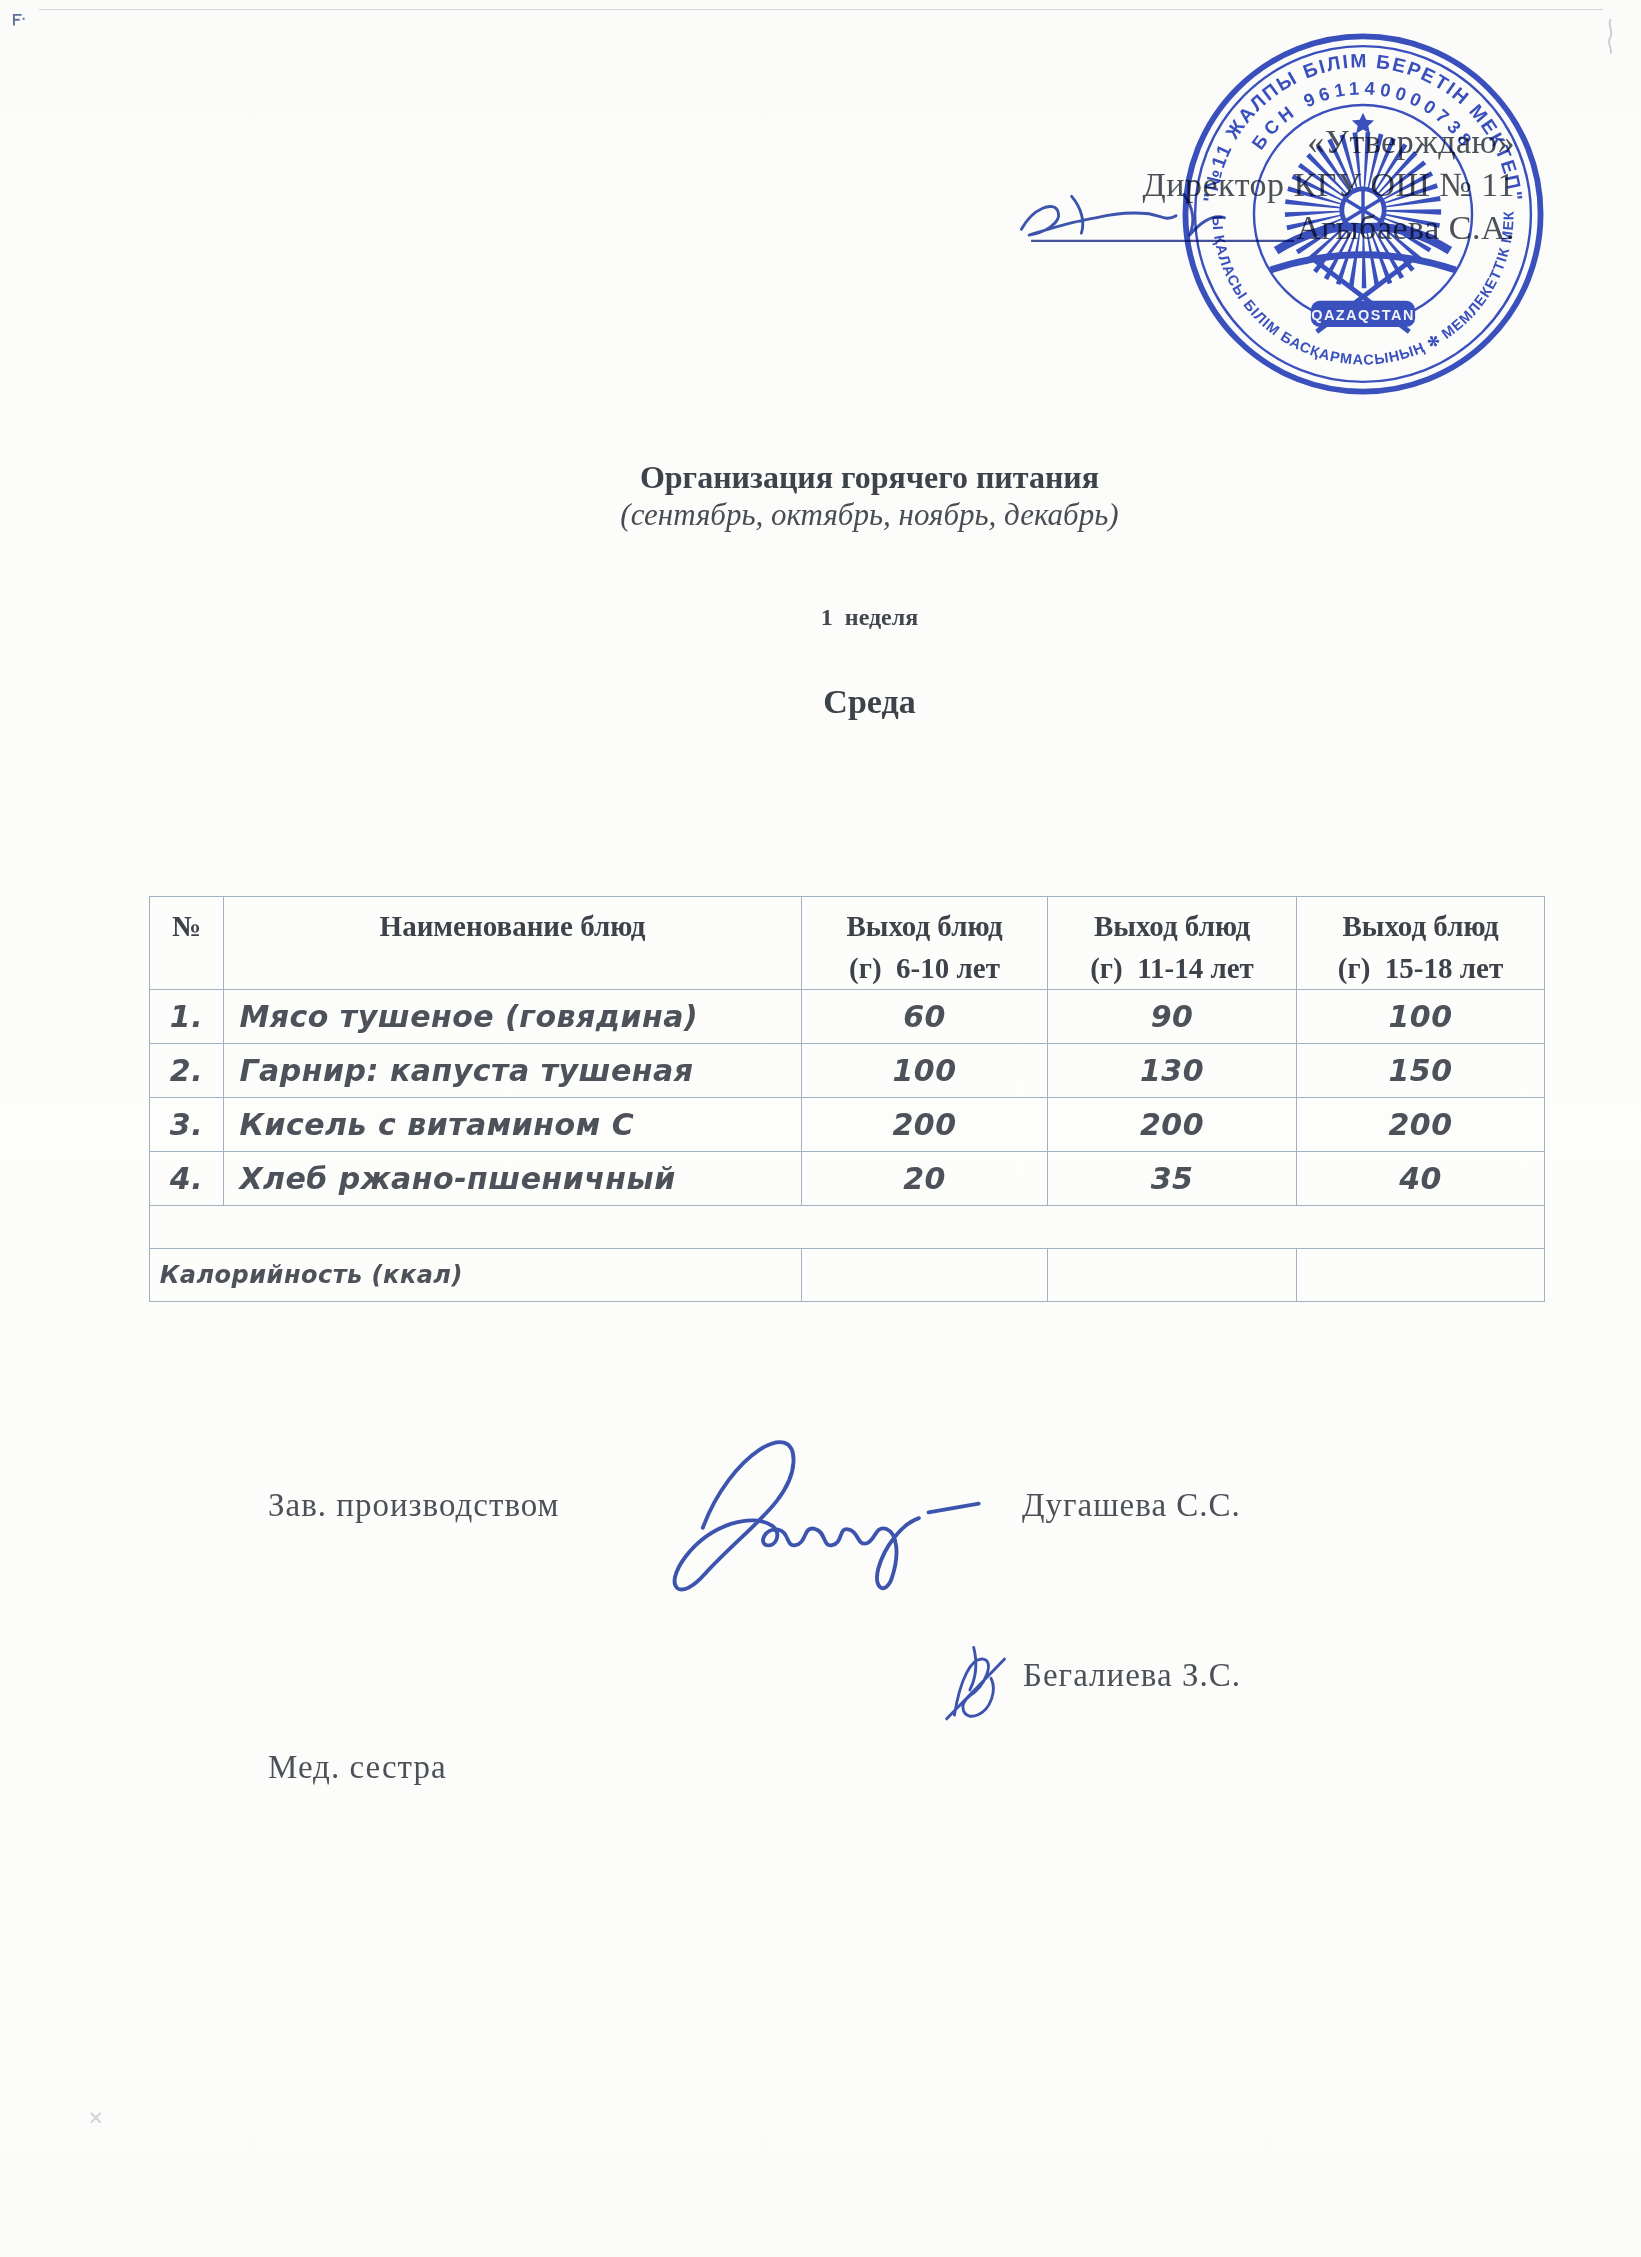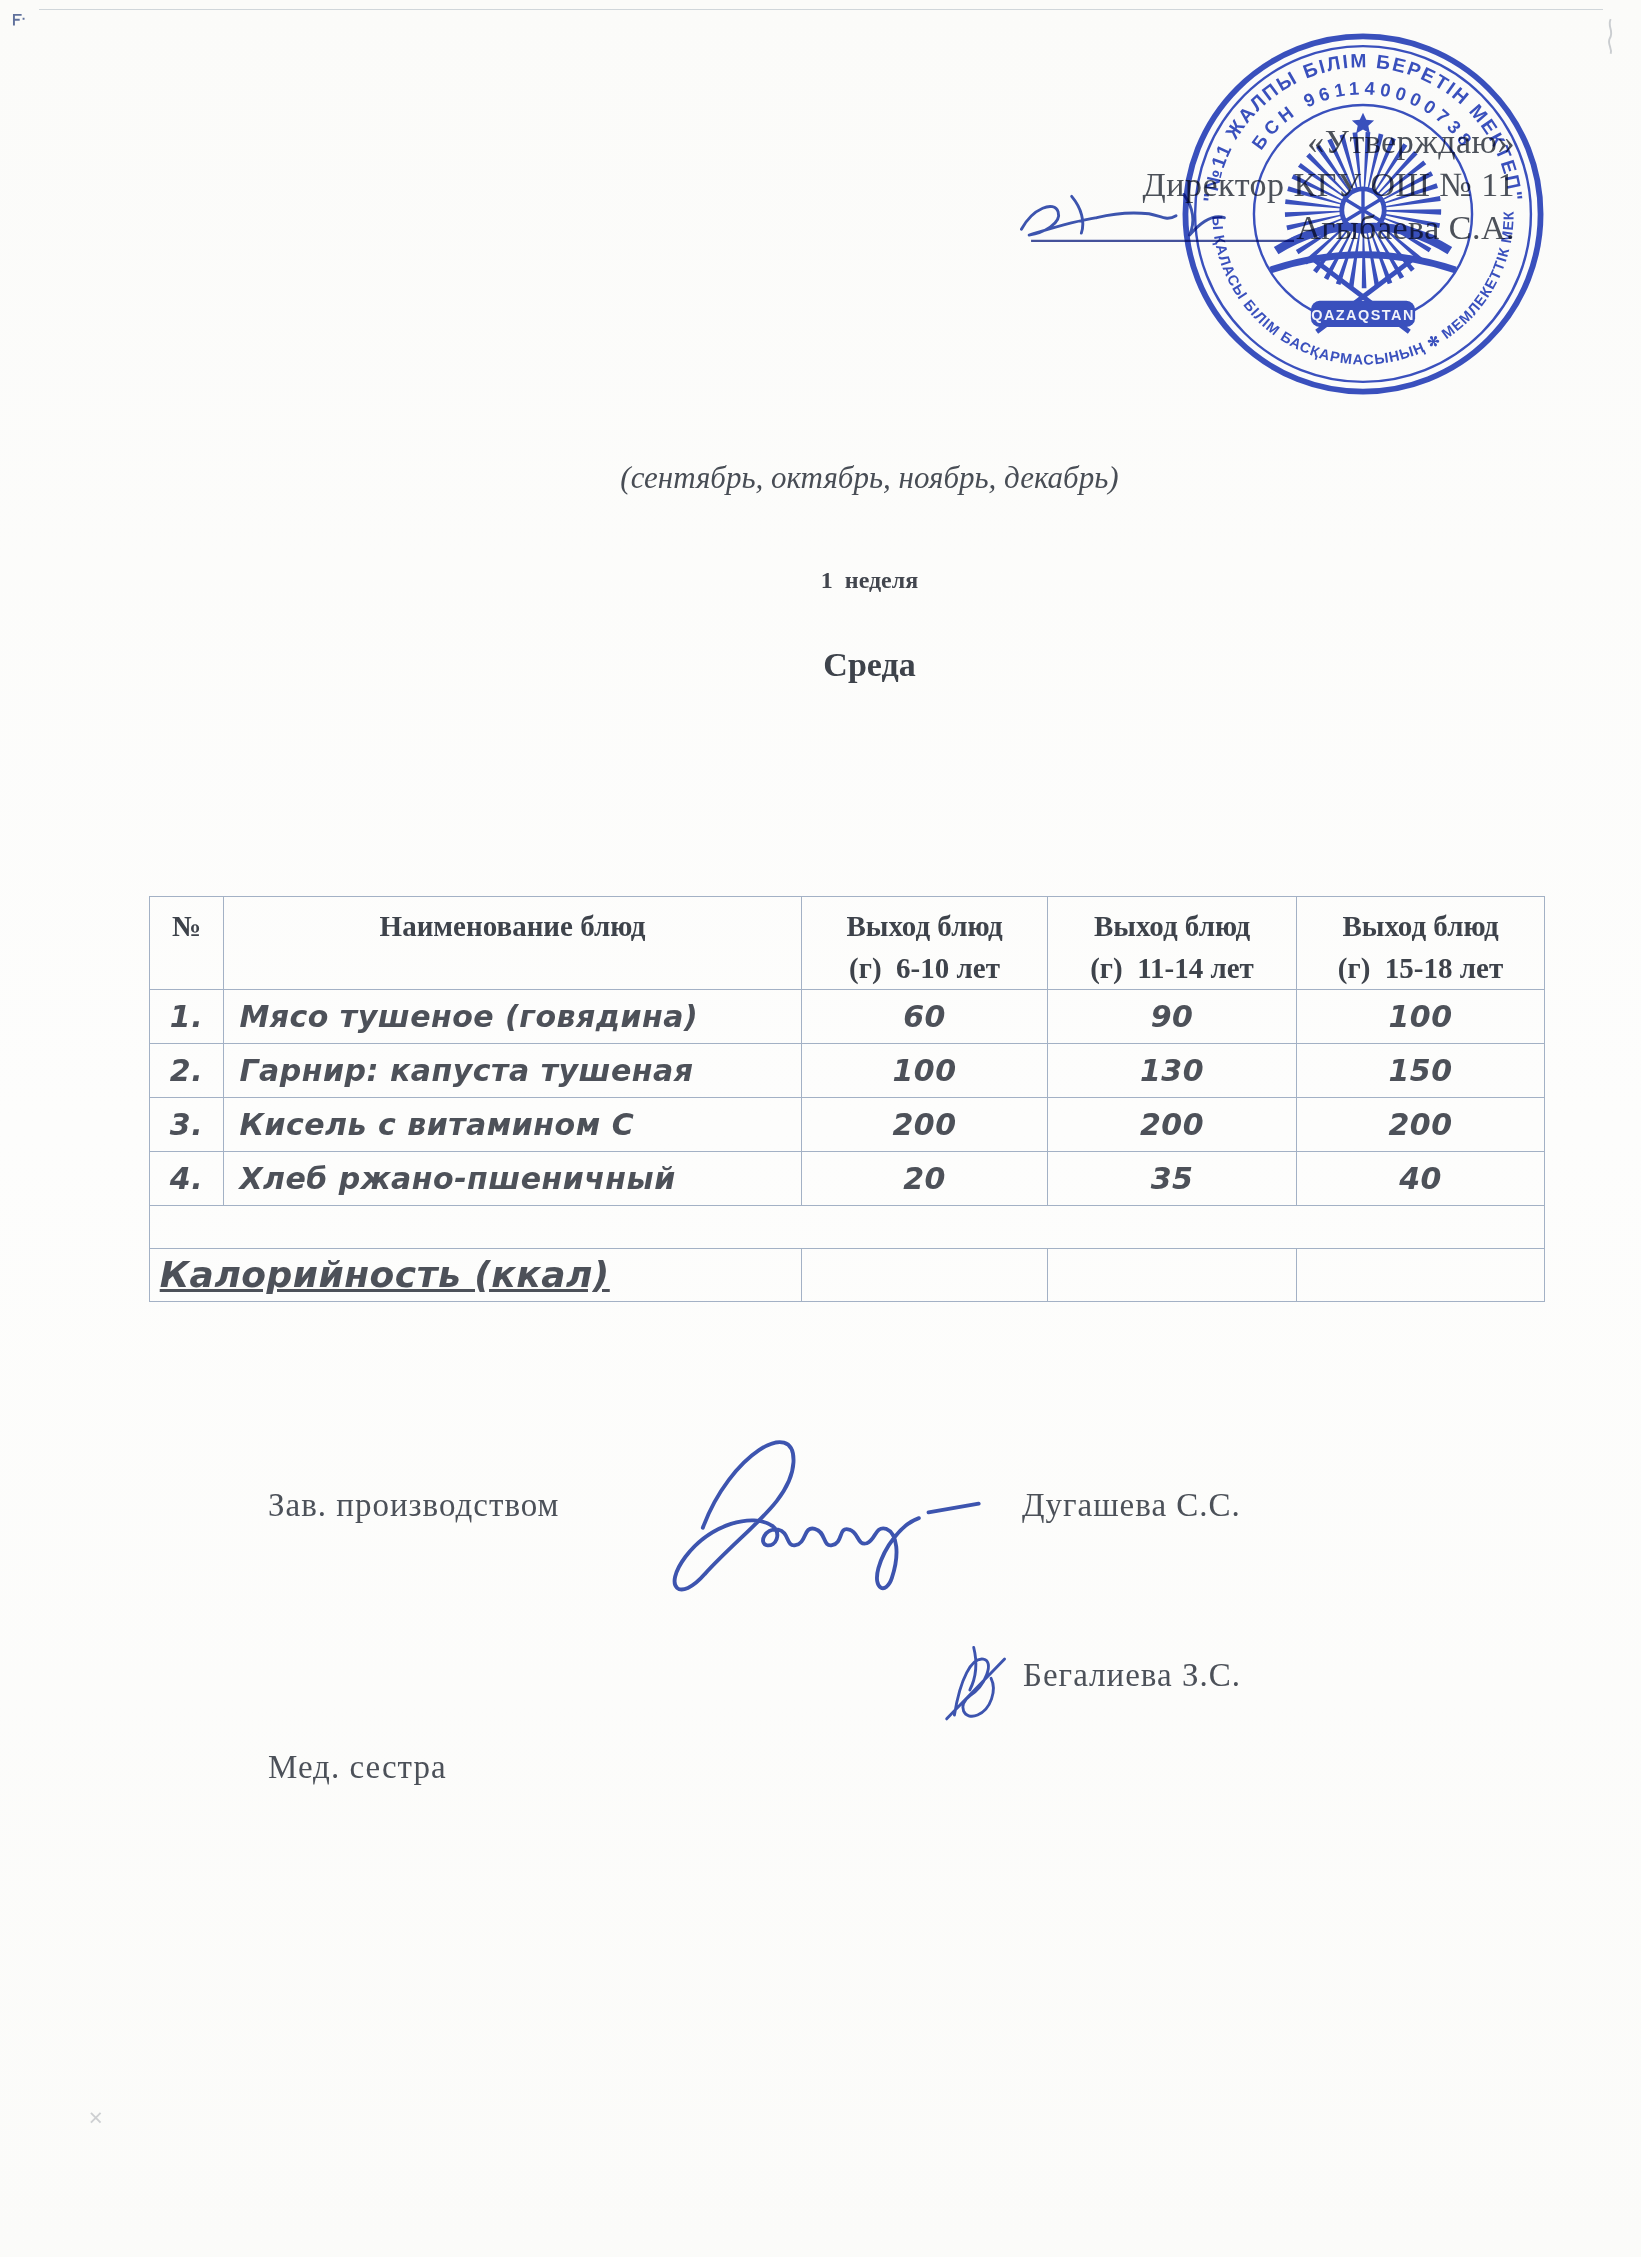--- a/index.html
+++ b/index.html
@@ -59,21 +59,21 @@
   .menu-table .sprow{height:43px;}
   .menu-table .kcalrow{height:53px;}
   .hand{
     font-family:"DejaVu Sans", sans-serif;
     font-style:italic;font-weight:bold;font-size:30px;color:#4d5159;
     letter-spacing:0.5px;
   }
   .cell-num{text-align:center;vertical-align:middle;}
   .cell-dish{text-align:left;vertical-align:middle;padding-left:15.4px!important;}
   .cell-val{text-align:center;vertical-align:middle;}
-  .cell-kcal{text-align:left;vertical-align:middle;padding-left:9.7px!important;font-size:36px;text-decoration:underline;}
+  .cell-kcal{text-align:left;vertical-align:middle;padding-left:9.7px!important;font-size:24px;}
 
   
   .sig-row-label{position:absolute;font-size:33px;color:#4c5159;letter-spacing:1px;white-space:nowrap;}
   .role-1{left:268px;top:1487px;}
   .name-1{left:1022px;top:1487px;}
   .role-2{left:268px;top:1749px;}
   .name-2{left:1023px;top:1657px;}
   .prod-sig{position:absolute;left:589px;top:1412px;mix-blend-mode:multiply;}
   .med-sig{position:absolute;left:912px;top:1630px;mix-blend-mode:multiply;}
   .ink-stroke{stroke:#3d55b2;fill:none;stroke-linecap:round;stroke-linejoin:round;}
@@ -135,20 +135,21 @@
       <path d="M104,258 Q 200,226 296,258" stroke="currentColor" stroke-width="7" fill="none"></path>
       <path d="M152,322 L250,248 M248,322 L150,248" stroke="currentColor" stroke-width="5"></path>
       <polygon points="200,95 203.4,102.4 211.5,103.1 205.5,108.6 207.1,116.5 200,112.4 192.9,116.5 194.5,108.6 188.5,103.1 196.6,102.4" fill="currentColor"></polygon>
       <rect x="146" y="290" width="108" height="27" rx="9" fill="currentColor"></rect>
       <text class="banner-text" x="200" y="310" text-anchor="middle" font-size="15" letter-spacing="1.5">QAZAQSTAN</text>
     </g>
   </svg>
 
   <div class="center-col">
     <div class="subtitle">
+      <div>Организация горячего питания</div>
       <div class="months">(сентябрь, октябрь, ноябрь, декабрь)</div>
     </div>
     <div class="week-line">1&nbsp; неделя</div>
     <div class="day-line">Среда</div>
   </div>
 
   <table class="menu-table">
     <colgroup>
       <col style="width:74px">
         <col style="width:578px">

